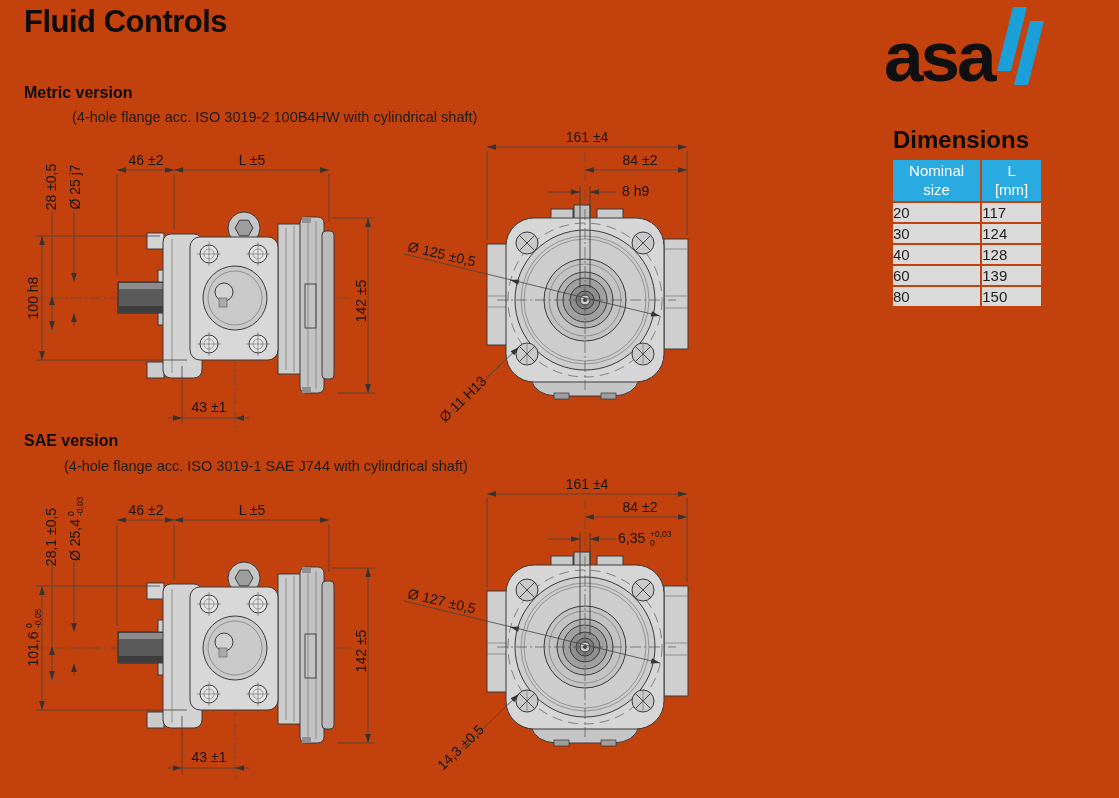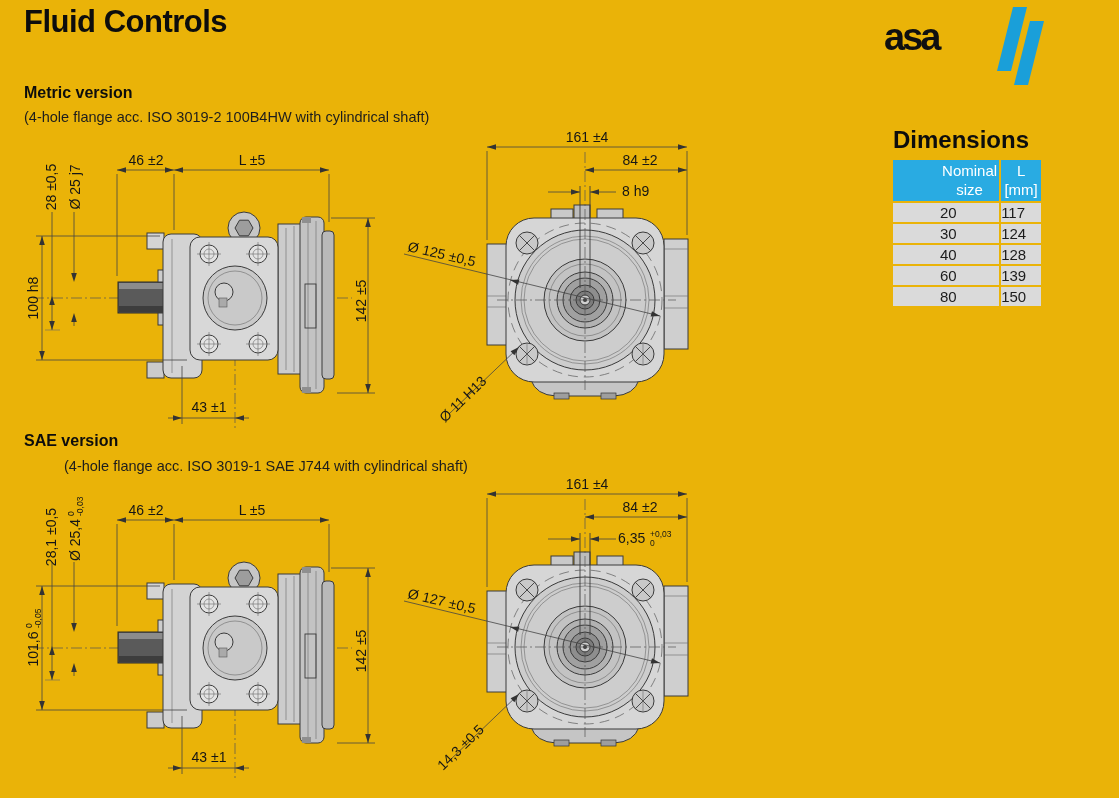--- a/index.html
+++ b/index.html
@@ -1,40 +1,40 @@
 <!DOCTYPE html>
 <html><head>
 <meta charset="utf-8">
 <style>
   html,body{margin:0;padding:0;background:#fff;}
-  .page{position:relative;width:1119px;height:798px;background:#eab308;overflow:hidden;
+  .page{position:relative;width:1119px;height:798px;background:#c2410c;overflow:hidden;
         font-family:"Liberation Sans",sans-serif;color:#111;}
 
   .title{position:absolute;left:24px;top:4px;font-size:31px;font-weight:800;letter-spacing:-0.5px;color:#0d0d0d;}
   .subtitle{position:absolute;left:24px;top:43px;font-size:21px;font-weight:700;color:#0d0d0d;}
   .sec-h{position:absolute;left:24px;font-size:16px;font-weight:700;color:#0d0d0d;}
   .sec-sub{position:absolute;left:24px;font-size:14.5px;color:#1d1d1d;}
-  #metric-h{top:84px;} #metric-sub{top:109px;}
+  #metric-h{top:84px;} #metric-sub{top:109px;margin-left:48px;}
   #sae-h{top:432px;} #sae-sub{top:458px;margin-left:40px;}
 
   
   .logo{position:absolute;left:878px;top:4px;width:190px;height:90px;}
-  .logo-text{position:absolute;left:6px;top:12px;font-size:38px;font-weight:700;letter-spacing:-3px;color:#101010;}
+  .logo-text{position:absolute;left:6px;top:12px;font-size:71px;font-weight:700;letter-spacing:-3px;color:#101010;}
   .slash{position:absolute;width:14px;height:64px;transform:skewX(-14deg);}
   .slash1{left:127px;top:3px;}
   .slash2{left:144px;top:17px;}
 
   
   .dim-h{position:absolute;left:893px;top:126px;font-size:24px;font-weight:700;color:#0d0d0d;}
   .dtable{position:absolute;left:893px;top:160px;width:148px;display:flex;flex-direction:column;gap:2px;}
   .trow{display:flex;gap:2px;}
   .th{color:#fff;font-size:15px;line-height:1.25;text-align:center;white-space:pre-line;
       height:41px;display:flex;align-items:center;justify-content:center;}
   .td{background:#DADADA;color:#1c1c1c;font-size:15px;text-align:left;height:19px;line-height:19px;}
-  .c1{width:92px;padding-left:47px;} .c2{width:62px;}
+  .c1{width:92px;} .c2{width:62px;}
 
   svg.drawing{position:absolute;overflow:visible;}
   #m-side{left:25px;top:145px;} #m-front{left:395px;top:128px;}
   #s-side{left:25px;top:495px;} #s-front{left:395px;top:475px;}
 
   
   .fil{stroke:#3a3a3a;stroke-width:1;}
   .ln{stroke:#3a3a3a;stroke-width:0.9;fill:none;}
   .thin{stroke:#6a6a6a;stroke-width:0.6;fill:none;}
   .dim{stroke:#444;stroke-width:0.8;fill:none;}

